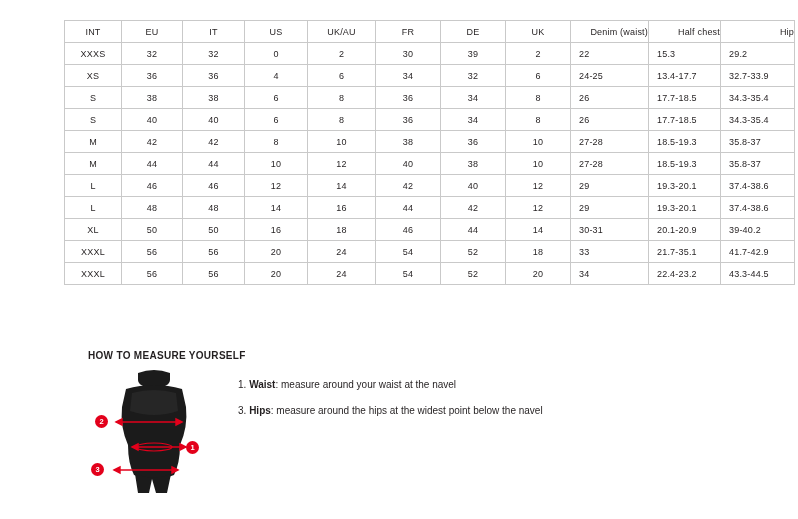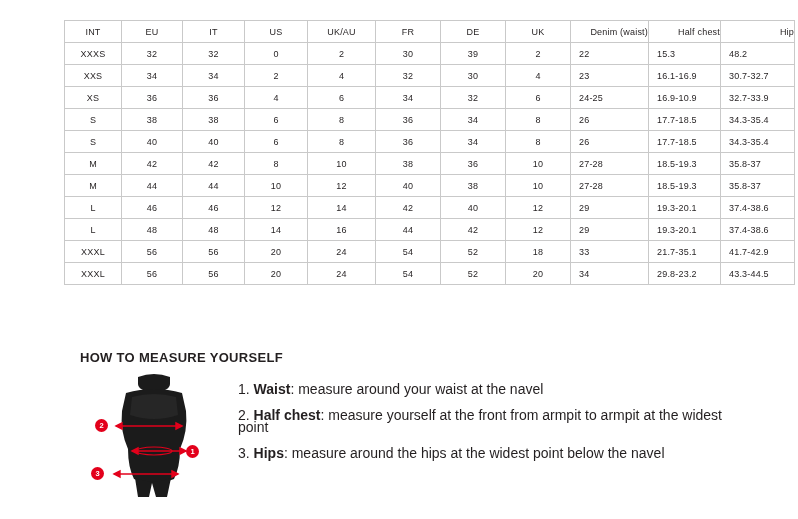--- a/index.html
+++ b/index.html
@@ -67,45 +67,45 @@
   }
 
   
   .measure-section {
     position: absolute;
     left: 64px;
     top: 350px;
     width: 680px;
   }
   .measure-title {
-    font-size: 13px;
+    font-size: 10px;
     font-weight: bold;
     letter-spacing: .3px;
     color: #231f20;
-    margin: 0 0 6px 4px;
+    margin: 0 0 6px 12px;
     padding-left: 12px;
   }
   .measure-body {
     position: relative;
     display: flex;
     align-items: flex-start;
   }
   .figure-box {
     position: relative;
     width: 120px;
     height: 130px;
     margin-left: 30px;
     flex: none;
   }
   .notes {
     margin-left: 24px;
     padding-top: 12px;
   }
   .note {
-    font-size: 14px;
+    font-size: 10px;
     line-height: 12px;
     margin-bottom: 14px;
     color: #231f20;
   }
   .note b { font-weight: bold; }
 
   .marker {
     position: absolute;
     width: 13px;
     height: 13px;
@@ -163,46 +163,33 @@
           <td>XXXS</td>
           <td>32</td>
           <td>32</td>
           <td>0</td>
           <td>2</td>
           <td>30</td>
           <td>39</td>
           <td>2</td>
           <td class="left-cell">22</td>
           <td class="left-cell">15.3</td>
-          <td class="left-cell">48.2</td>
-        </tr>
-        <tr>
-          <td>XXS</td>
-          <td>34</td>
-          <td>34</td>
-          <td>2</td>
-          <td>4</td>
-          <td>32</td>
-          <td>30</td>
-          <td>4</td>
-          <td class="left-cell">23</td>
-          <td class="left-cell">16.1-16.9</td>
-          <td class="left-cell">30.7-32.7</td>
+          <td class="left-cell">29.2</td>
         </tr>
         <tr>
           <td>XS</td>
           <td>36</td>
           <td>36</td>
           <td>4</td>
           <td>6</td>
           <td>34</td>
           <td>32</td>
           <td>6</td>
           <td class="left-cell">24-25</td>
-          <td class="left-cell">16.9-10.9</td>
+          <td class="left-cell">13.4-17.7</td>
           <td class="left-cell">32.7-33.9</td>
         </tr>
         <tr>
           <td>S</td>
           <td>38</td>
           <td>38</td>
           <td>6</td>
           <td>8</td>
           <td>36</td>
           <td>34</td>
@@ -270,20 +257,33 @@
           <td>14</td>
           <td>16</td>
           <td>44</td>
           <td>42</td>
           <td>12</td>
           <td class="left-cell">29</td>
           <td class="left-cell">19.3-20.1</td>
           <td class="left-cell">37.4-38.6</td>
         </tr>
         <tr>
+          <td>XL</td>
+          <td>50</td>
+          <td>50</td>
+          <td>16</td>
+          <td>18</td>
+          <td>46</td>
+          <td>44</td>
+          <td>14</td>
+          <td class="left-cell">30-31</td>
+          <td class="left-cell">20.1-20.9</td>
+          <td class="left-cell">39-40.2</td>
+        </tr>
+        <tr>
           <td>XXXL</td>
           <td>56</td>
           <td>56</td>
           <td>20</td>
           <td>24</td>
           <td>54</td>
           <td>52</td>
           <td>18</td>
           <td class="left-cell">33</td>
           <td class="left-cell">21.7-35.1</td>
@@ -292,21 +292,21 @@
         <tr>
           <td>XXXL</td>
           <td>56</td>
           <td>56</td>
           <td>20</td>
           <td>24</td>
           <td>54</td>
           <td>52</td>
           <td>20</td>
           <td class="left-cell">34</td>
-          <td class="left-cell">29.8-23.2</td>
+          <td class="left-cell">22.4-23.2</td>
           <td class="left-cell">43.3-44.5</td>
         </tr>
       </tbody>
     </table>
   </div>
 
   <div class="measure-section">
     <div class="measure-title">HOW TO MEASURE YOURSELF</div>
 
     <div class="measure-body">
@@ -346,24 +346,20 @@
         <div class="marker m2">2</div>
         <div class="marker m3">3</div>
       </div>
 
       <div class="notes">
         <div class="note">
           <span>1.</span>
           <b>Waist</b><span>: measure around your waist at the navel</span>
         </div>
         <div class="note">
-          <span>2.</span>
-          <b>Half chest</b><span>: measure yourself at the front from armpit to armpit at the widest point</span>
-        </div>
-        <div class="note">
           <span>3.</span>
           <b>Hips</b><span>: measure around the hips at the widest point below the navel</span>
         </div>
       </div>
 
     </div>
   </div>
 
 </div>
 

